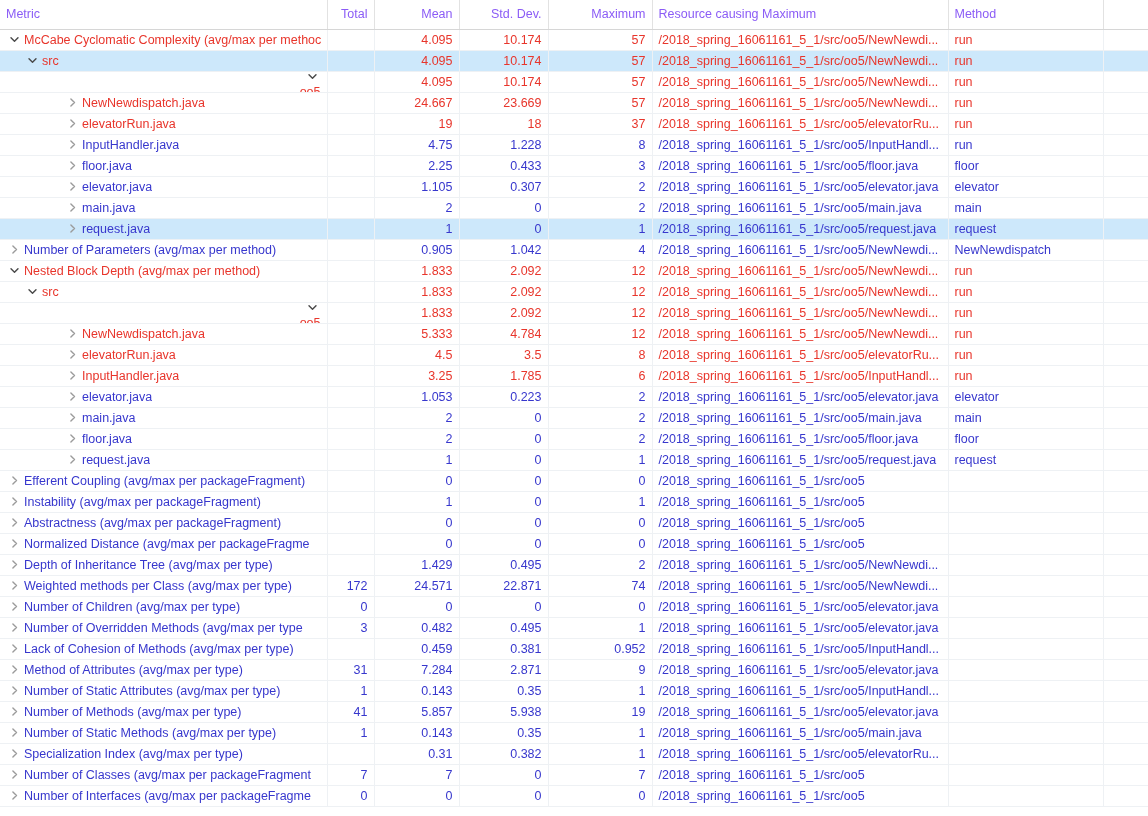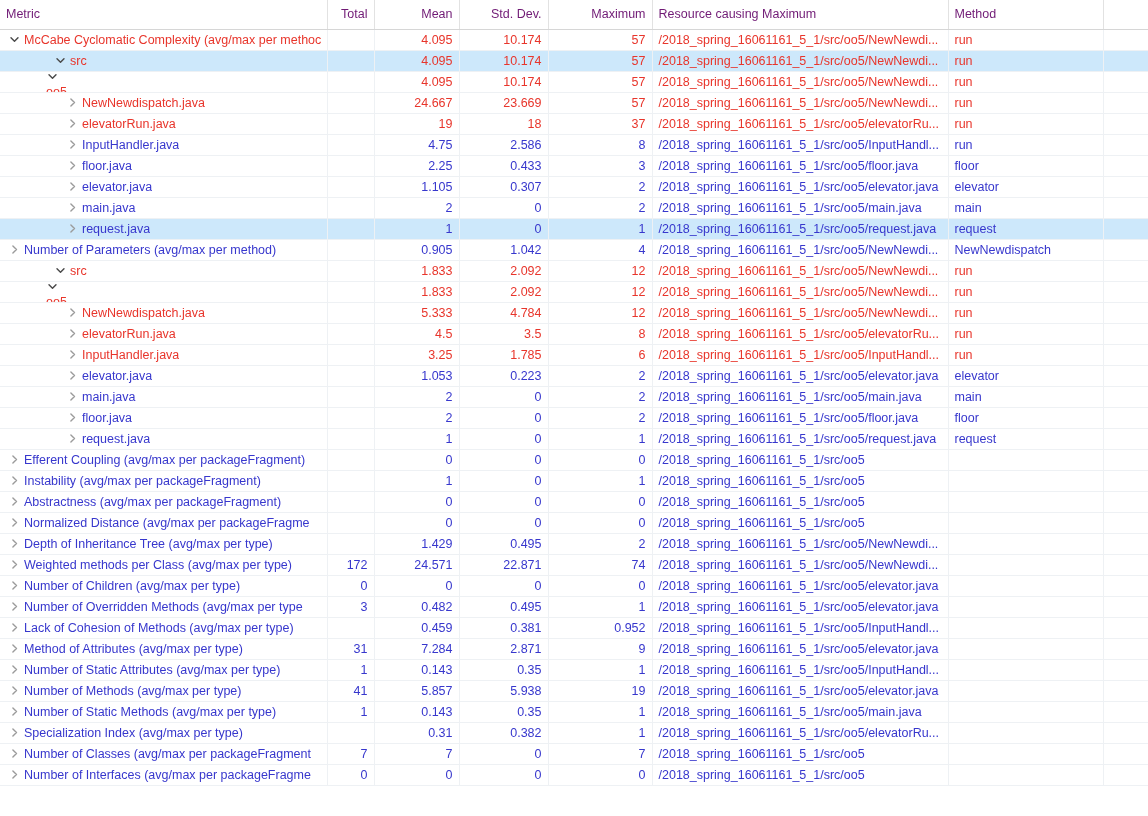--- a/index.html
+++ b/index.html
@@ -22,21 +22,21 @@
     border-collapse: collapse;
     table-layout: fixed;
   }
 
   
   #metrics-table thead th {
     height: 29px;
     padding: 0 6px;
     font-weight: normal;
     font-size: 12.5px;
-    color: #701a75;
+    color: #8b5cf6;
     background: #ffffff;
     border-bottom: 1px solid #d6d6d6;
     border-right: 1px solid #e2e2e2;
     vertical-align: middle;
     white-space: nowrap;
     overflow: hidden;
     text-align: left;
     box-sizing: border-box;
   }
   #metrics-table thead th.num { text-align: right; }
@@ -70,21 +70,21 @@
   col.c-mean   { width: 85px;  }
   col.c-std    { width: 89px;  }
   col.c-max    { width: 104px; }
   col.c-res    { width: 296px; }
   col.c-method { width: 155px; }
   col.c-pad    { width: 45px;  }
 
   
   .tree-cell {
     display: flex;
-    align-items: flex-start;
+    align-items: flex-end;
     height: 20px;
   }
   .twisty {
     width: 16px;
     min-width: 16px;
     height: 20px;
     display: inline-flex;
     align-items: center;
     justify-content: center;
     cursor: pointer;
@@ -92,21 +92,21 @@
   .twisty svg { display: block; }
   .node-label {
     overflow: hidden;
     text-overflow: clip;
     white-space: nowrap;
     padding-left: 2px;
   }
 
   
   .ind0 { padding-left: 6px; }
-  .ind1 { padding-left: 24px; margin-left: 28px; }
+  .ind1 { padding-left: 24px; }
   .ind2 { padding-left: 44px; flex-direction: column; }
   .ind3 { padding-left: 64px; }
 
   
   .red  { color: #e8352b; }
   .blue { color: #3737cd; }
   .dark { color: #1a1a1a; }
 </style>
 </head>
 <body>
@@ -237,21 +237,21 @@
               <span class="twisty">
                 <svg width="9" height="9" viewBox="0 0 9 9">
                   <path d="M2.9 1 L6.5 4.5 L2.9 8" fill="none" stroke="#9b9b9b" stroke-width="1.4" stroke-linecap="round" stroke-linejoin="round"></path>
                 </svg>
               </span>
               <span class="node-label blue">InputHandler.java</span>
             </div>
           </td>
           <td class="num blue"></td>
           <td class="num blue">4.75</td>
-          <td class="num blue">2.586</td>
+          <td class="num blue">1.228</td>
           <td class="num blue">8</td>
           <td class="blue">/2018_spring_16061161_5_1/src/oo5/InputHandl...</td>
           <td class="blue">run</td>
           <td></td>
         </tr>
         <tr>
           <td class="metric">
             <div class="tree-cell ind3">
               <span class="twisty">
                 <svg width="9" height="9" viewBox="0 0 9 9">
@@ -340,20 +340,39 @@
           <td class="num blue"></td>
           <td class="num blue">0.905</td>
           <td class="num blue">1.042</td>
           <td class="num blue">4</td>
           <td class="blue">/2018_spring_16061161_5_1/src/oo5/NewNewdi...</td>
           <td class="blue">NewNewdispatch</td>
           <td></td>
         </tr>
         <tr>
           <td class="metric">
+            <div class="tree-cell ind0">
+              <span class="twisty">
+                <svg width="9" height="9" viewBox="0 0 9 9">
+                  <path d="M1 2.7 L4.5 6.3 L8 2.7" fill="none" stroke="#4a4a4a" stroke-width="1.4" stroke-linecap="round" stroke-linejoin="round"></path>
+                </svg>
+              </span>
+              <span class="node-label red">Nested Block Depth (avg/max per method)</span>
+            </div>
+          </td>
+          <td class="num red"></td>
+          <td class="num red">1.833</td>
+          <td class="num red">2.092</td>
+          <td class="num red">12</td>
+          <td class="red">/2018_spring_16061161_5_1/src/oo5/NewNewdi...</td>
+          <td class="red">run</td>
+          <td></td>
+        </tr>
+        <tr>
+          <td class="metric">
             <div class="tree-cell ind1">
               <span class="twisty">
                 <svg width="9" height="9" viewBox="0 0 9 9">
                   <path d="M1 2.7 L4.5 6.3 L8 2.7" fill="none" stroke="#4a4a4a" stroke-width="1.4" stroke-linecap="round" stroke-linejoin="round"></path>
                 </svg>
               </span>
               <span class="node-label red">src</span>
             </div>
           </td>
           <td class="num red"></td>

